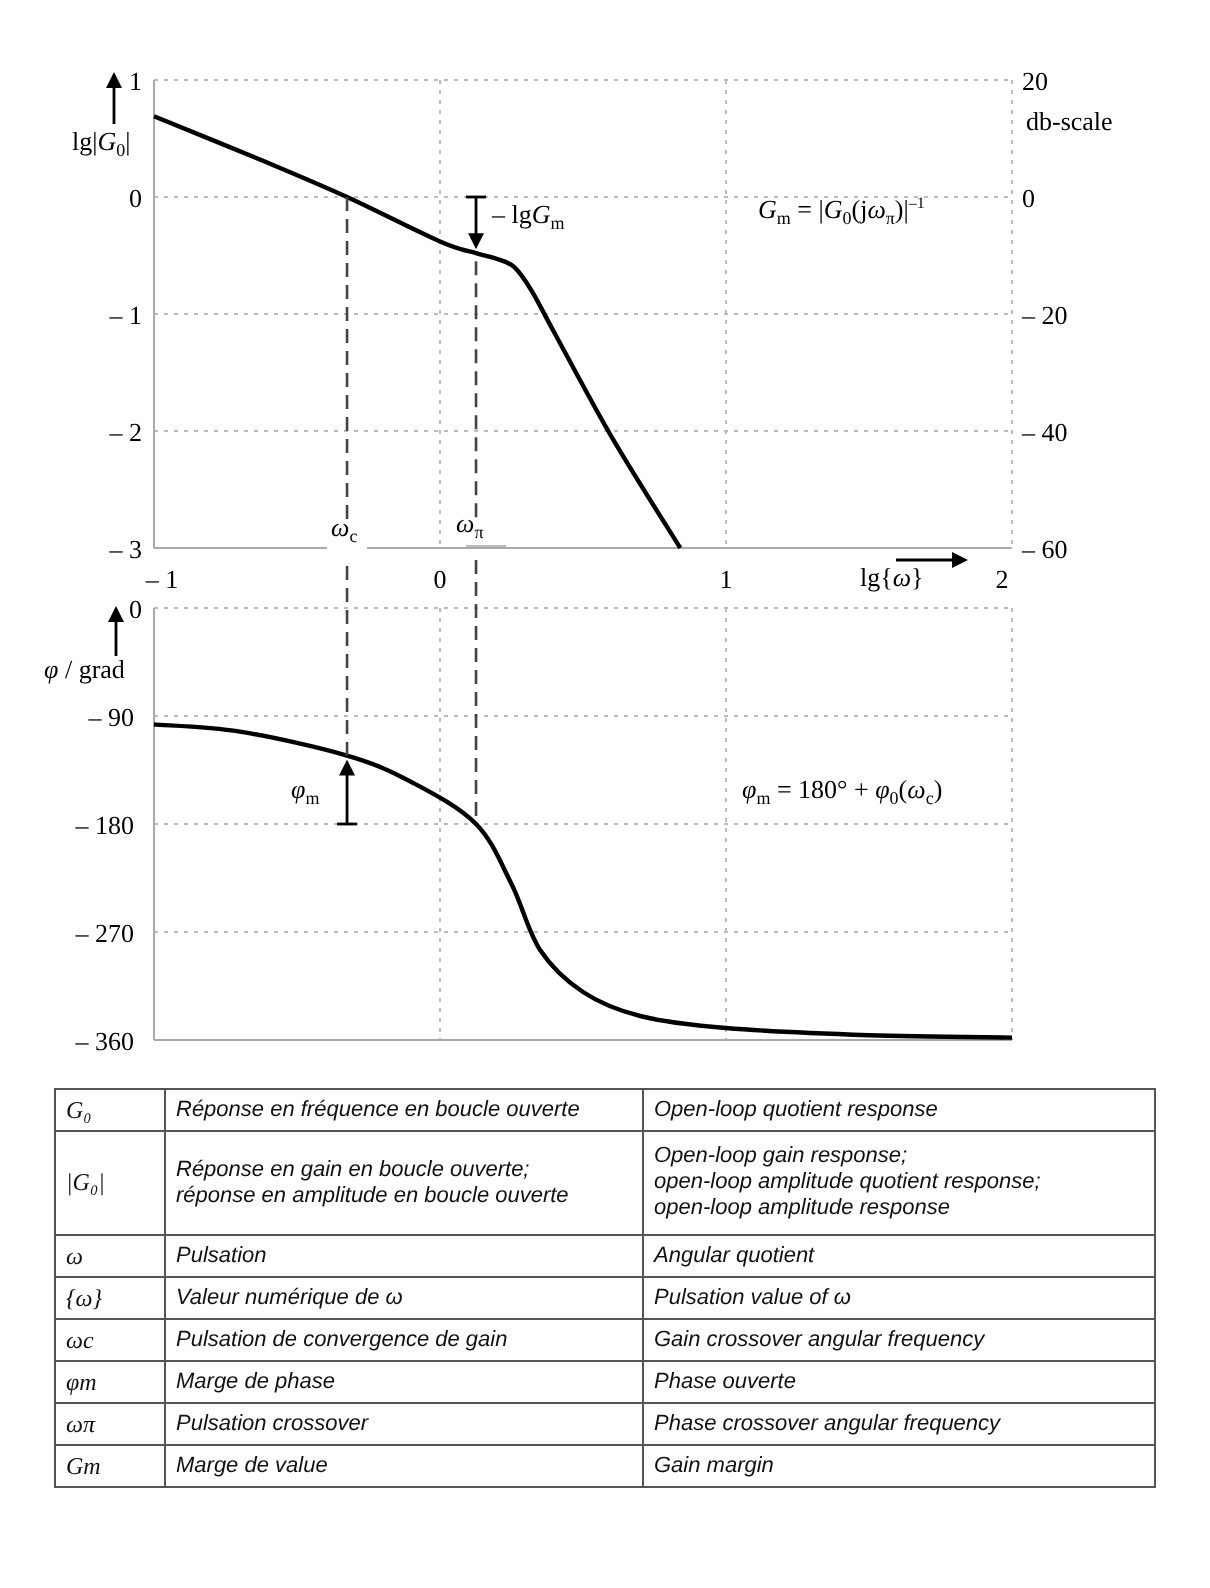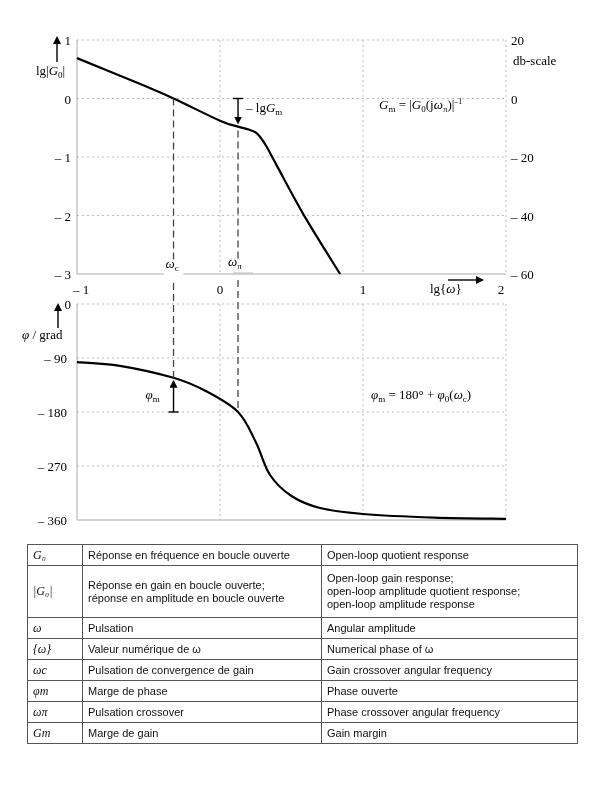--- a/index.html
+++ b/index.html
@@ -6,21 +6,21 @@
   body { width:605px; height:794px; position:relative; overflow:hidden; font-family:"Liberation Serif", serif; color:#000; }
   #chart { position:absolute; left:0; top:0; width:605px; height:535px; }
   #chart text { font-family:"Liberation Serif", serif; fill:#000; }
   .tick { font-size:13px; }
   .lbl { font-size:13px; }
   .it { font-style:italic; }
   table.legend { position:absolute; left:27px; top:544px; width:551px; border-collapse:collapse; font-family:"Liberation Sans", sans-serif; font-size:11px; color:#111; }
   table.legend td { border:1px solid #555; padding:3px 5px; vertical-align:middle; line-height:13px; }
   table.legend td.sym { width:44px; font-family:"Liberation Serif", serif; font-style:italic; font-size:12px; }
   table.legend td.fr { width:228px; }
-  .pre { white-space:pre-line; }
+  .pre { white-space:pre-line;font-style:italic; }
 </style>
 </head>
 <body>
 
 <svg id="chart" width="605" height="535" viewBox="0 0 605 535">
   <defs>
     <marker id="ah" markerWidth="8" markerHeight="8" refX="4" refY="4" orient="auto" markerUnits="userSpaceOnUse">
       <path d="M0,0 L8,4 L0,8 z" fill="#000"></path>
     </marker>
   </defs>
@@ -124,41 +124,41 @@
         <td class="sym">|G₀|</td>
         <td class="fr pre">Réponse en gain en boucle ouverte;
 réponse en amplitude en boucle ouverte</td>
         <td class="en pre">Open-loop gain response;
 open-loop amplitude quotient response;
 open-loop amplitude response</td>
       </tr>
       <tr style="height: 21px;">
         <td class="sym">ω</td>
         <td class="fr pre">Pulsation</td>
-        <td class="en pre">Angular amplitude</td>
+        <td class="en pre">Angular quotient</td>
       </tr>
       <tr style="height: 21px;">
         <td class="sym">{ω}</td>
         <td class="fr pre">Valeur numérique de ω</td>
-        <td class="en pre">Numerical phase of ω</td>
+        <td class="en pre">Pulsation value of ω</td>
       </tr>
       <tr style="height: 21px;">
         <td class="sym">ωc</td>
         <td class="fr pre">Pulsation de convergence de gain</td>
         <td class="en pre">Gain crossover angular frequency</td>
       </tr>
       <tr style="height: 21px;">
         <td class="sym">φm</td>
         <td class="fr pre">Marge de phase</td>
         <td class="en pre">Phase ouverte</td>
       </tr>
       <tr style="height: 21px;">
         <td class="sym">ωπ</td>
         <td class="fr pre">Pulsation crossover</td>
         <td class="en pre">Phase crossover angular frequency</td>
       </tr>
       <tr style="height: 21px;">
         <td class="sym">Gm</td>
-        <td class="fr pre">Marge de gain</td>
+        <td class="fr pre">Marge de value</td>
         <td class="en pre">Gain margin</td>
       </tr>
     </tbody>
 </table>
 
 </body></html>

